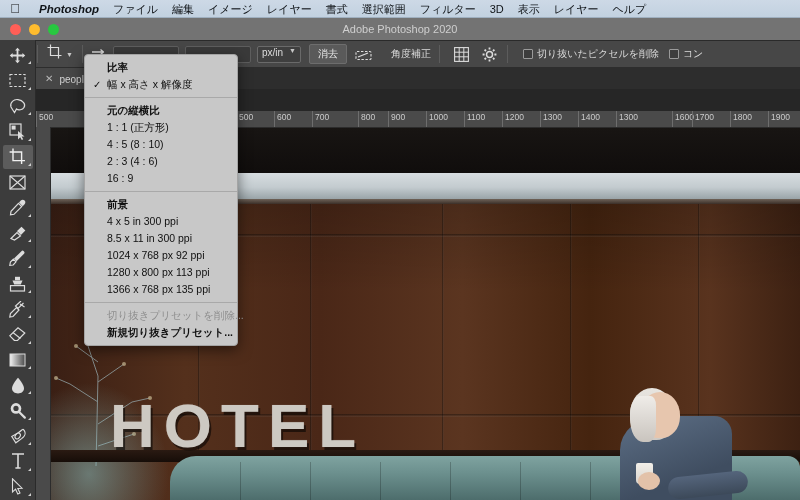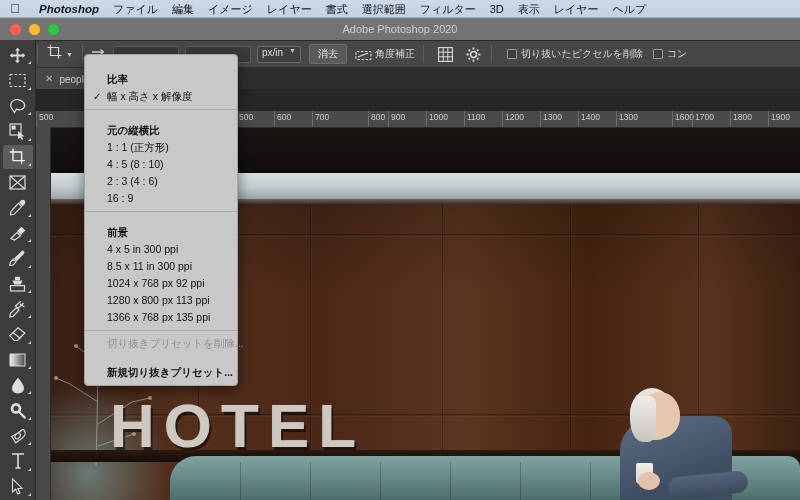--- a/index.html
+++ b/index.html
@@ -162,21 +162,21 @@
     color: #e8e8e8;
   }
   .ob-icon {
     width: 24px; height: 22px;
     display: flex; align-items: center; justify-content: center;
     margin-left: 4px;
   }
   .ob-label {
     font-size: 10px;
     color: #dcdcdc;
-    margin-left: 0;
+    margin-left: 16px;
     white-space: nowrap;
   }
   .ob-check {
     display: flex;
     align-items: center;
     gap: 4px;
     margin-left: 10px;
     white-space: nowrap;
   }
   .ob-check .box {
@@ -475,21 +475,20 @@
   }
   .menu .row {
     position: relative;
     height: 17px;
     line-height: 17px;
     padding-left: 22px;
     white-space: nowrap;
   }
   .menu .row.header {
     font-weight: bold;
-    margin-top: 12px;
   }
   .menu .row.disabled {
     color: #8e8e8e;
   }
   .menu .check {
     position: absolute;
     left: 8px; top: 0;
     font-size: 10px;
     line-height: 17px;
   }
@@ -684,21 +683,21 @@
 
     <div class="ruler-h">
       <div class="tick" style="left:0px">500</div>
       <div class="tick" style="left:48px">100</div>
       <div class="tick" style="left:86px">200</div>
       <div class="tick" style="left:124px">300</div>
       <div class="tick" style="left:162px">400</div>
       <div class="tick" style="left:200px">500</div>
       <div class="tick" style="left:238px">600</div>
       <div class="tick" style="left:276px">700</div>
-      <div class="tick" style="left:332px">800</div>
+      <div class="tick" style="left:322px">800</div>
       <div class="tick" style="left:352px">900</div>
       <div class="tick" style="left:390px">1000</div>
       <div class="tick" style="left:428px">1100</div>
       <div class="tick" style="left:466px">1200</div>
       <div class="tick" style="left:504px">1300</div>
       <div class="tick" style="left:542px">1400</div>
       <div class="tick" style="left:580px">1300</div>
       <div class="tick" style="left:636px">1600</div>
       <div class="tick" style="left:656px">1700</div>
       <div class="tick" style="left:694px">1800</div>

